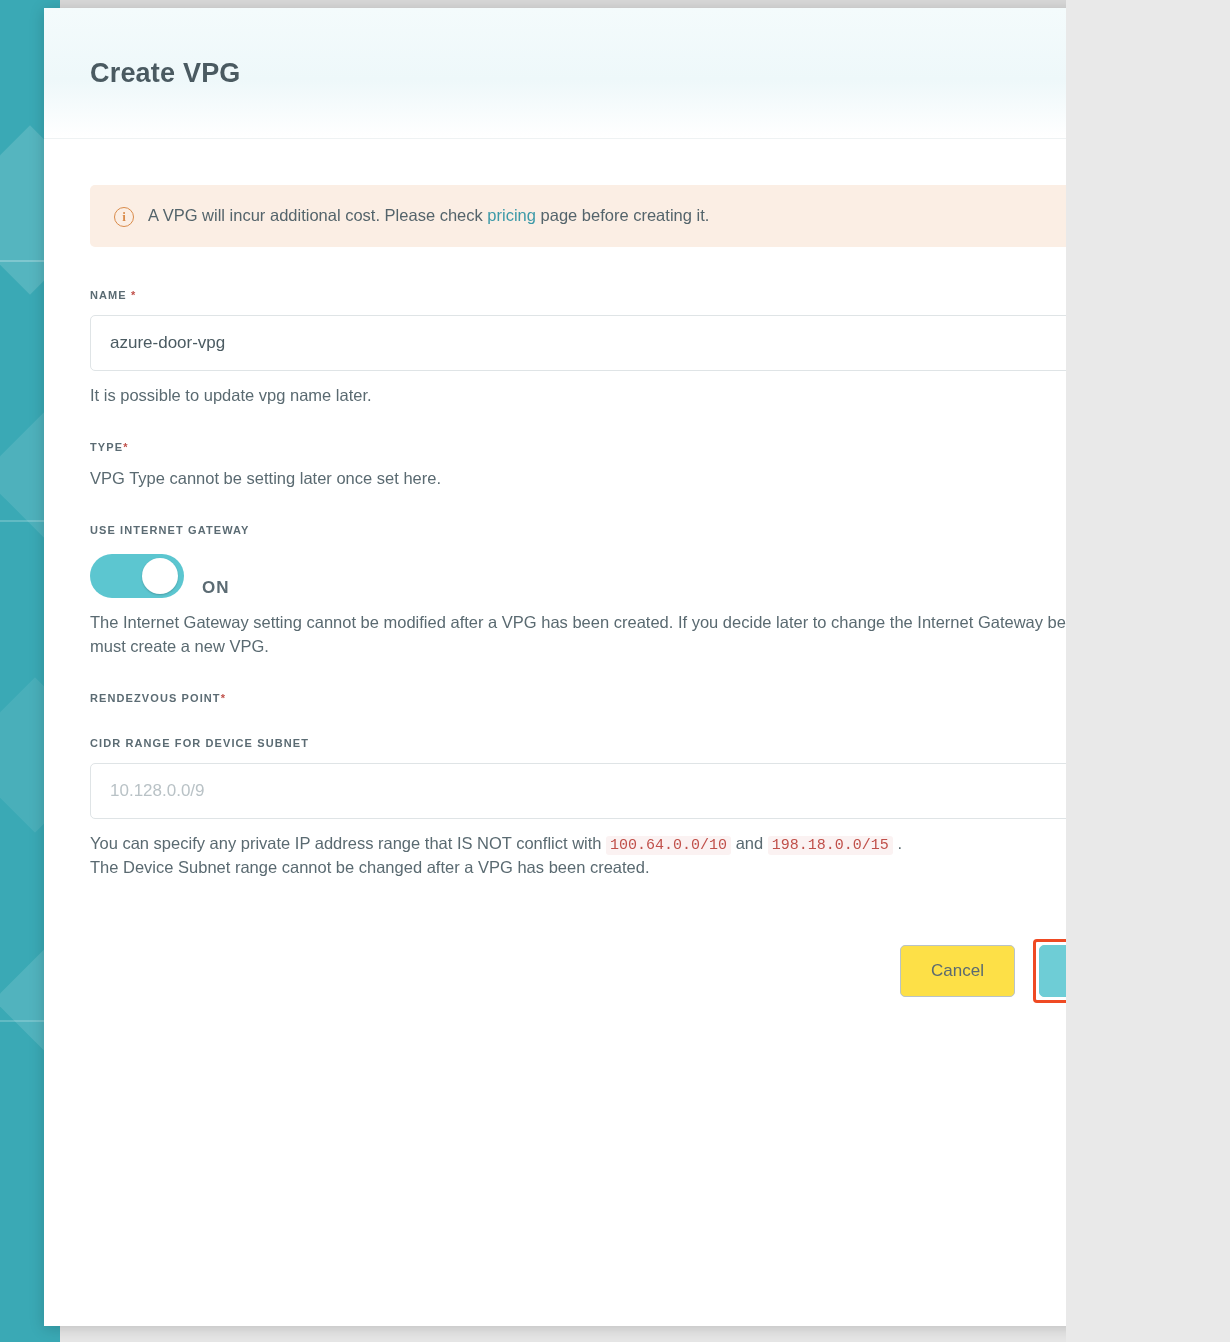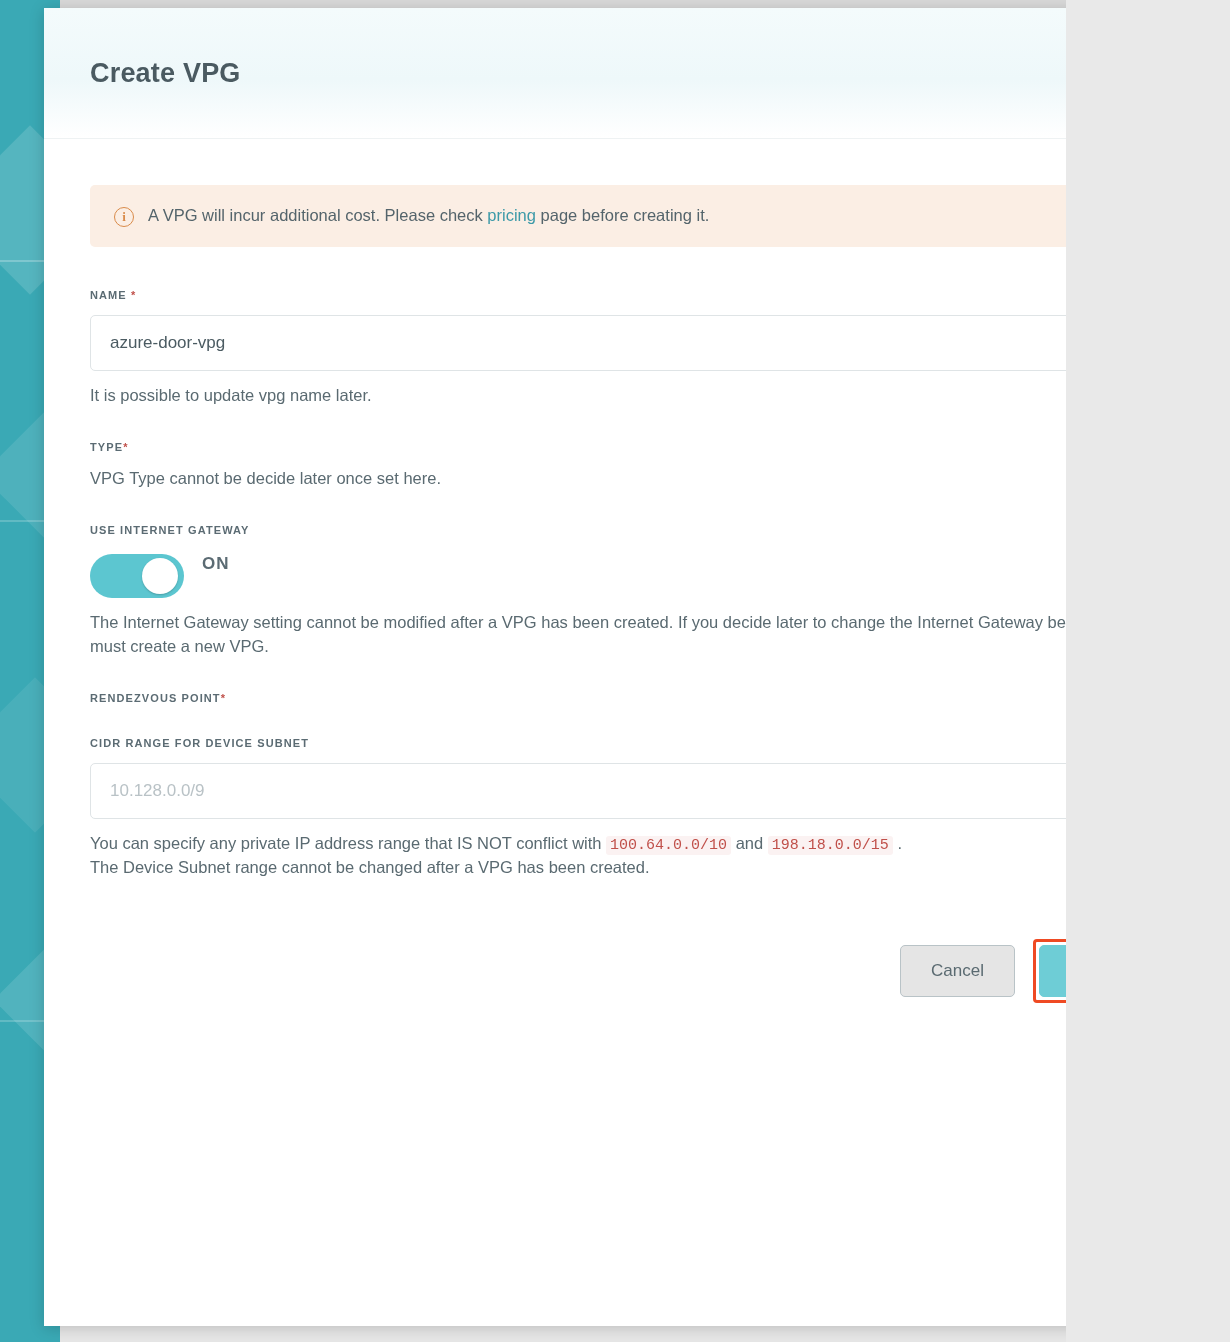--- a/index.html
+++ b/index.html
@@ -167,21 +167,21 @@
     background: #fbf2f2;
     padding: 1px 4px;
     border-radius: 3px;
   }
 
   .group { margin-bottom: 33px; }
 
   
   .toggle-row {
     display: flex;
-    align-items: flex-start;
+    align-items: flex-end;
     gap: 18px;
     margin-top: 18px;
     margin-bottom: 10px;
   }
   .toggle {
     width: 94px;
     height: 44px;
     border-radius: 22px;
     background: #5cc6d0;
     position: relative;
@@ -209,21 +209,21 @@
     gap: 18px;
     padding: 26px 46px 40px 46px;
   }
   .btn {
     font-size: 17px;
     border-radius: 5px;
     cursor: pointer;
     font-family: "Liberation Sans", sans-serif;
   }
   .btn-cancel {
-    background: #e5e5e5;
+    background: #fde047;
     border: 1px solid #b9c3c7;
     color: #5a6a71;
     padding: 15px 30px;
     margin-left: 8px;
   }
   .btn-create-wrap {
     border: 3px solid #ef4a23;
     border-radius: 4px;
     padding: 3px;
     display: inline-block;
@@ -272,21 +272,21 @@
         <div class="field-label">
           <span>NAME</span>
           <span class="req">*</span>
         </div>
         <div class="input">azure-door-vpg</div>
         <div class="help">It is possible to update vpg name later.</div>
       </div>
 
       <div class="group">
         <div class="field-label"><span>TYPE</span><span class="req">*</span></div>
-        <div class="help">VPG Type cannot be decide later once set here.</div>
+        <div class="help">VPG Type cannot be setting later once set here.</div>
       </div>
 
       <div class="group">
         <div class="field-label">USE INTERNET GATEWAY</div>
         <div class="toggle-row">
           <div class="toggle">
             <div class="knob"></div>
           </div>
           <div class="toggle-state">ON</div>
         </div>

